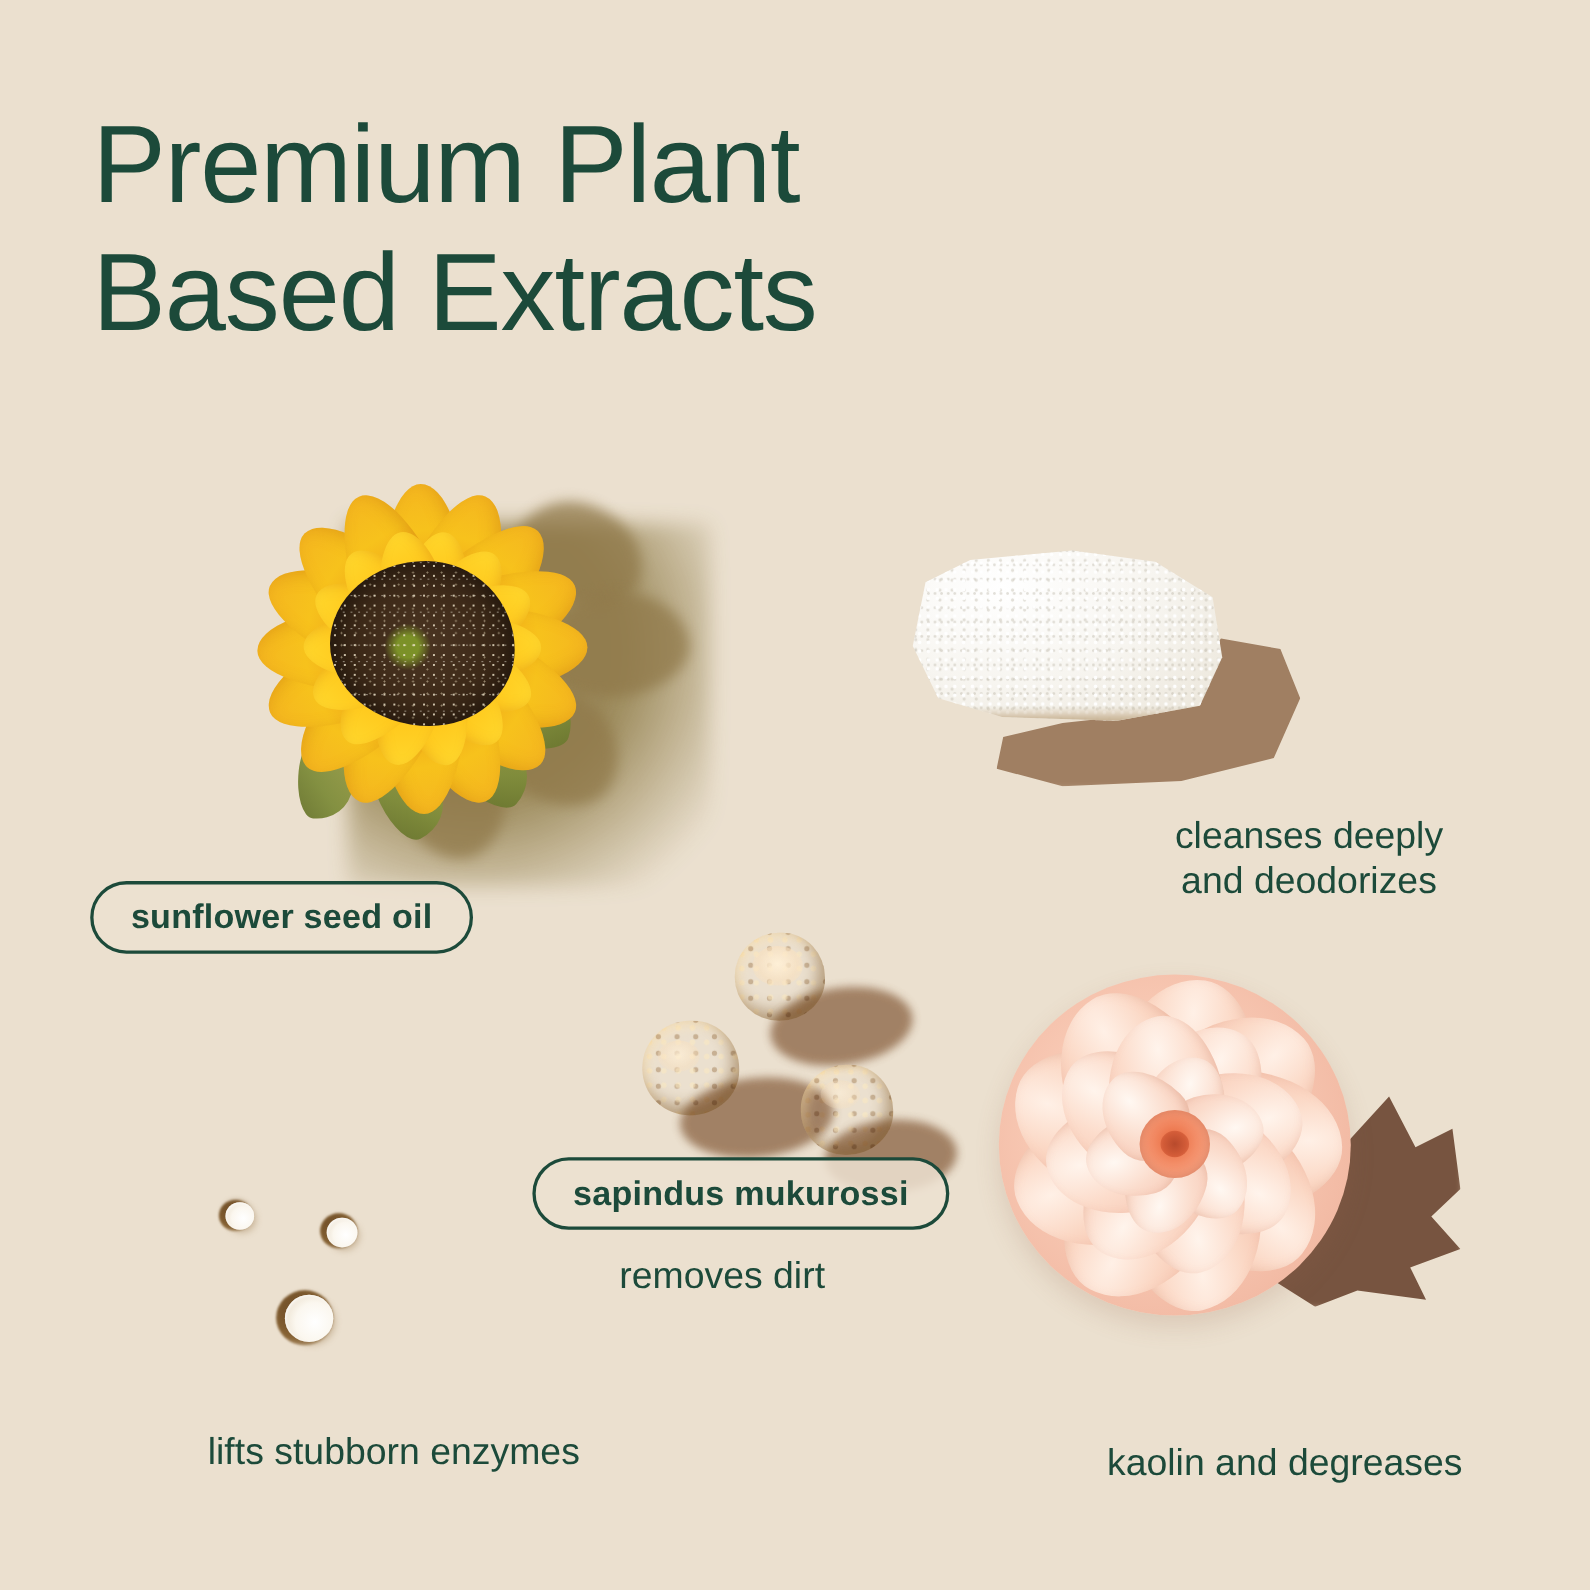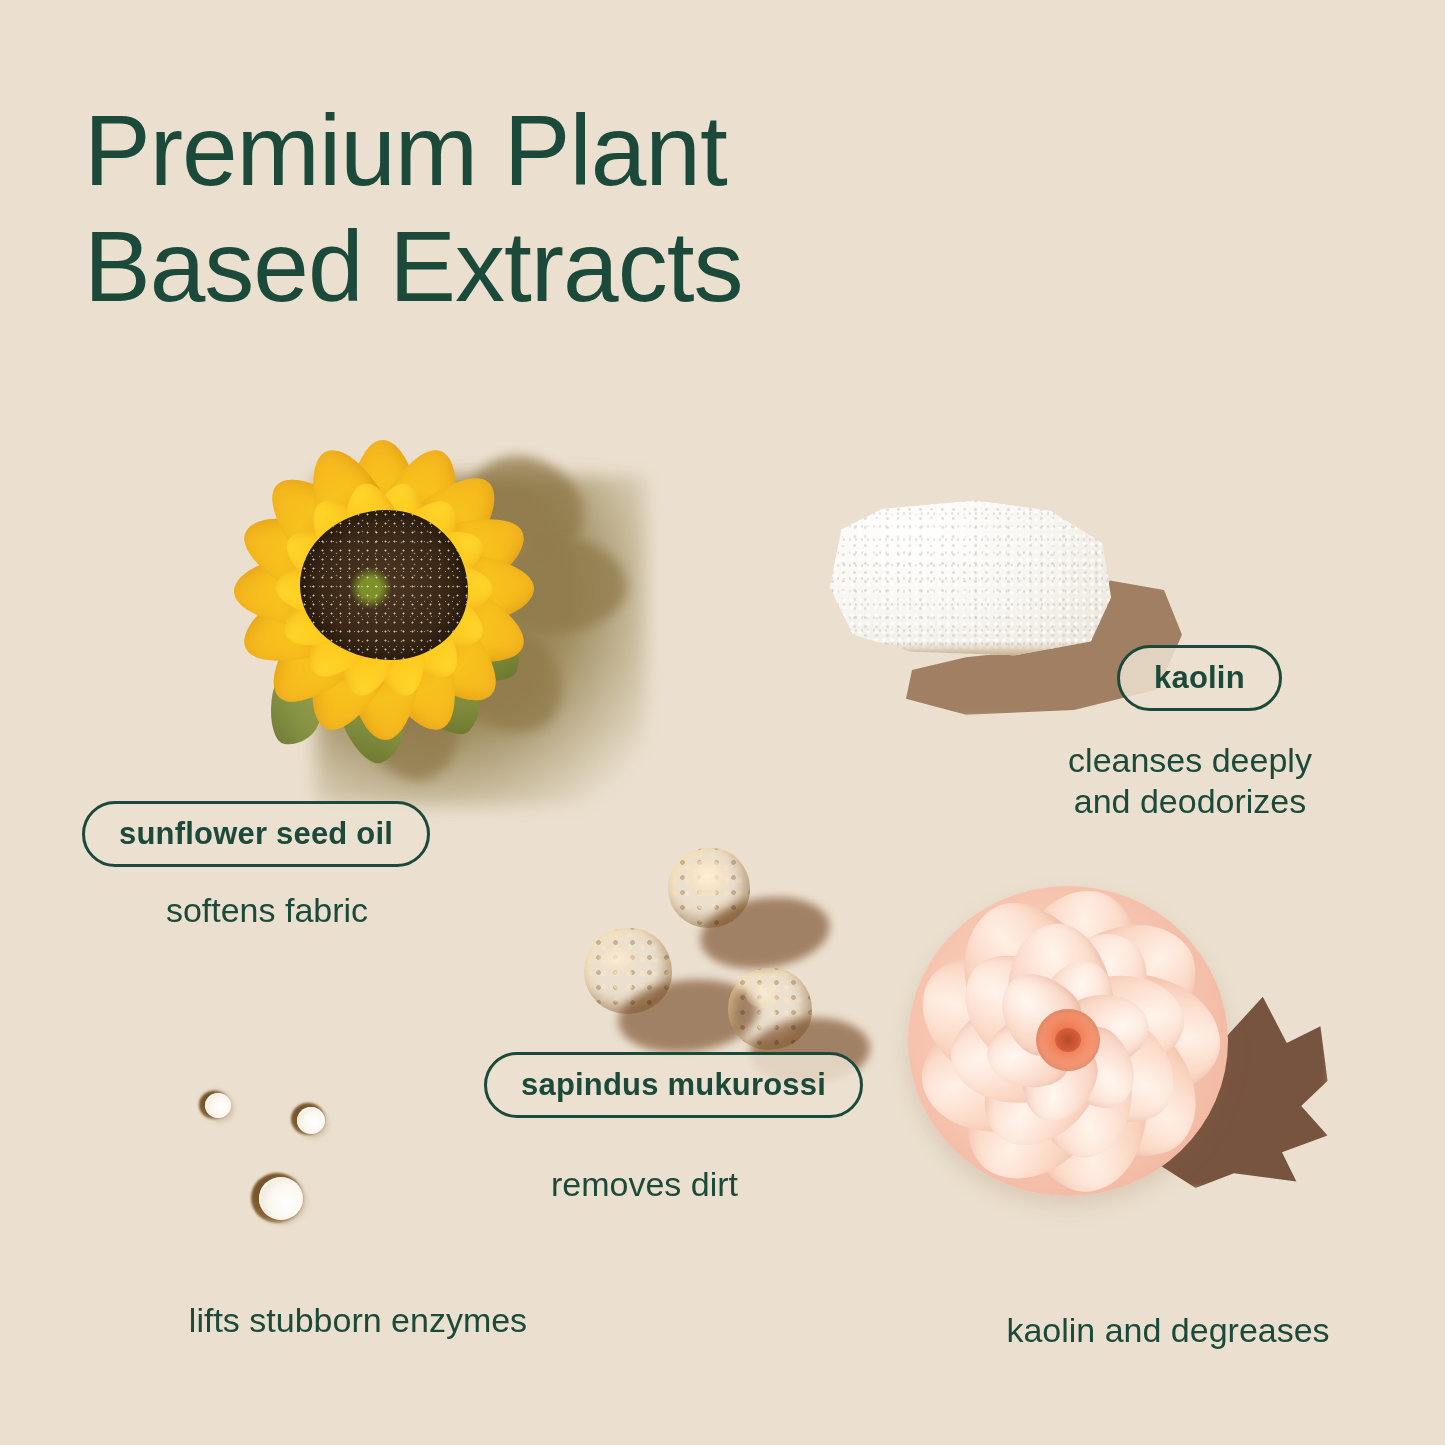--- a/index.html
+++ b/index.html
@@ -482,26 +482,24 @@
     <div class="drop" style="left:30px;top:28px;width:26px;height:25px;"></div>
 
     <div class="drop-dark" style="left:116px;top:38px;width:34px;height:32px;"></div>
     <div class="drop" style="left:122px;top:42px;width:28px;height:27px;"></div>
 
     <div class="drop-dark" style="left:76px;top:108px;width:52px;height:50px;"></div>
     <div class="drop" style="left:84px;top:112px;width:44px;height:43px;"></div>
   </div>
 
   <div class="pill" style="left:82px;top:801px;">sunflower seed oil</div>
-  <div class="caption" style="left:82px;top:890px;width:370px;">softens fabric</div>
-
-  <div class="pill" style="left:1117px;top:645px;">kaolin</div>
+
   <div class="caption" style="left:1040px;top:740px;width:300px;">cleanses deeply
 and deodorizes</div>
 
   <div class="pill" style="left:484px;top:1052px;">sapindus mukurossi</div>
-  <div class="caption" style="left:472px;top:1140px;width:345px;margin-top:24px;">removes dirt</div>
+  <div class="caption" style="left:484px;top:1140px;width:345px;">removes dirt</div>
 
   <div class="caption" style="left:163px;top:1300px;width:390px;">lifts stubborn enzymes</div>
 
   <div class="caption" style="left:998px;top:1310px;width:340px;">kaolin and degreases</div>
 
 </div>
 
 </body></html>

